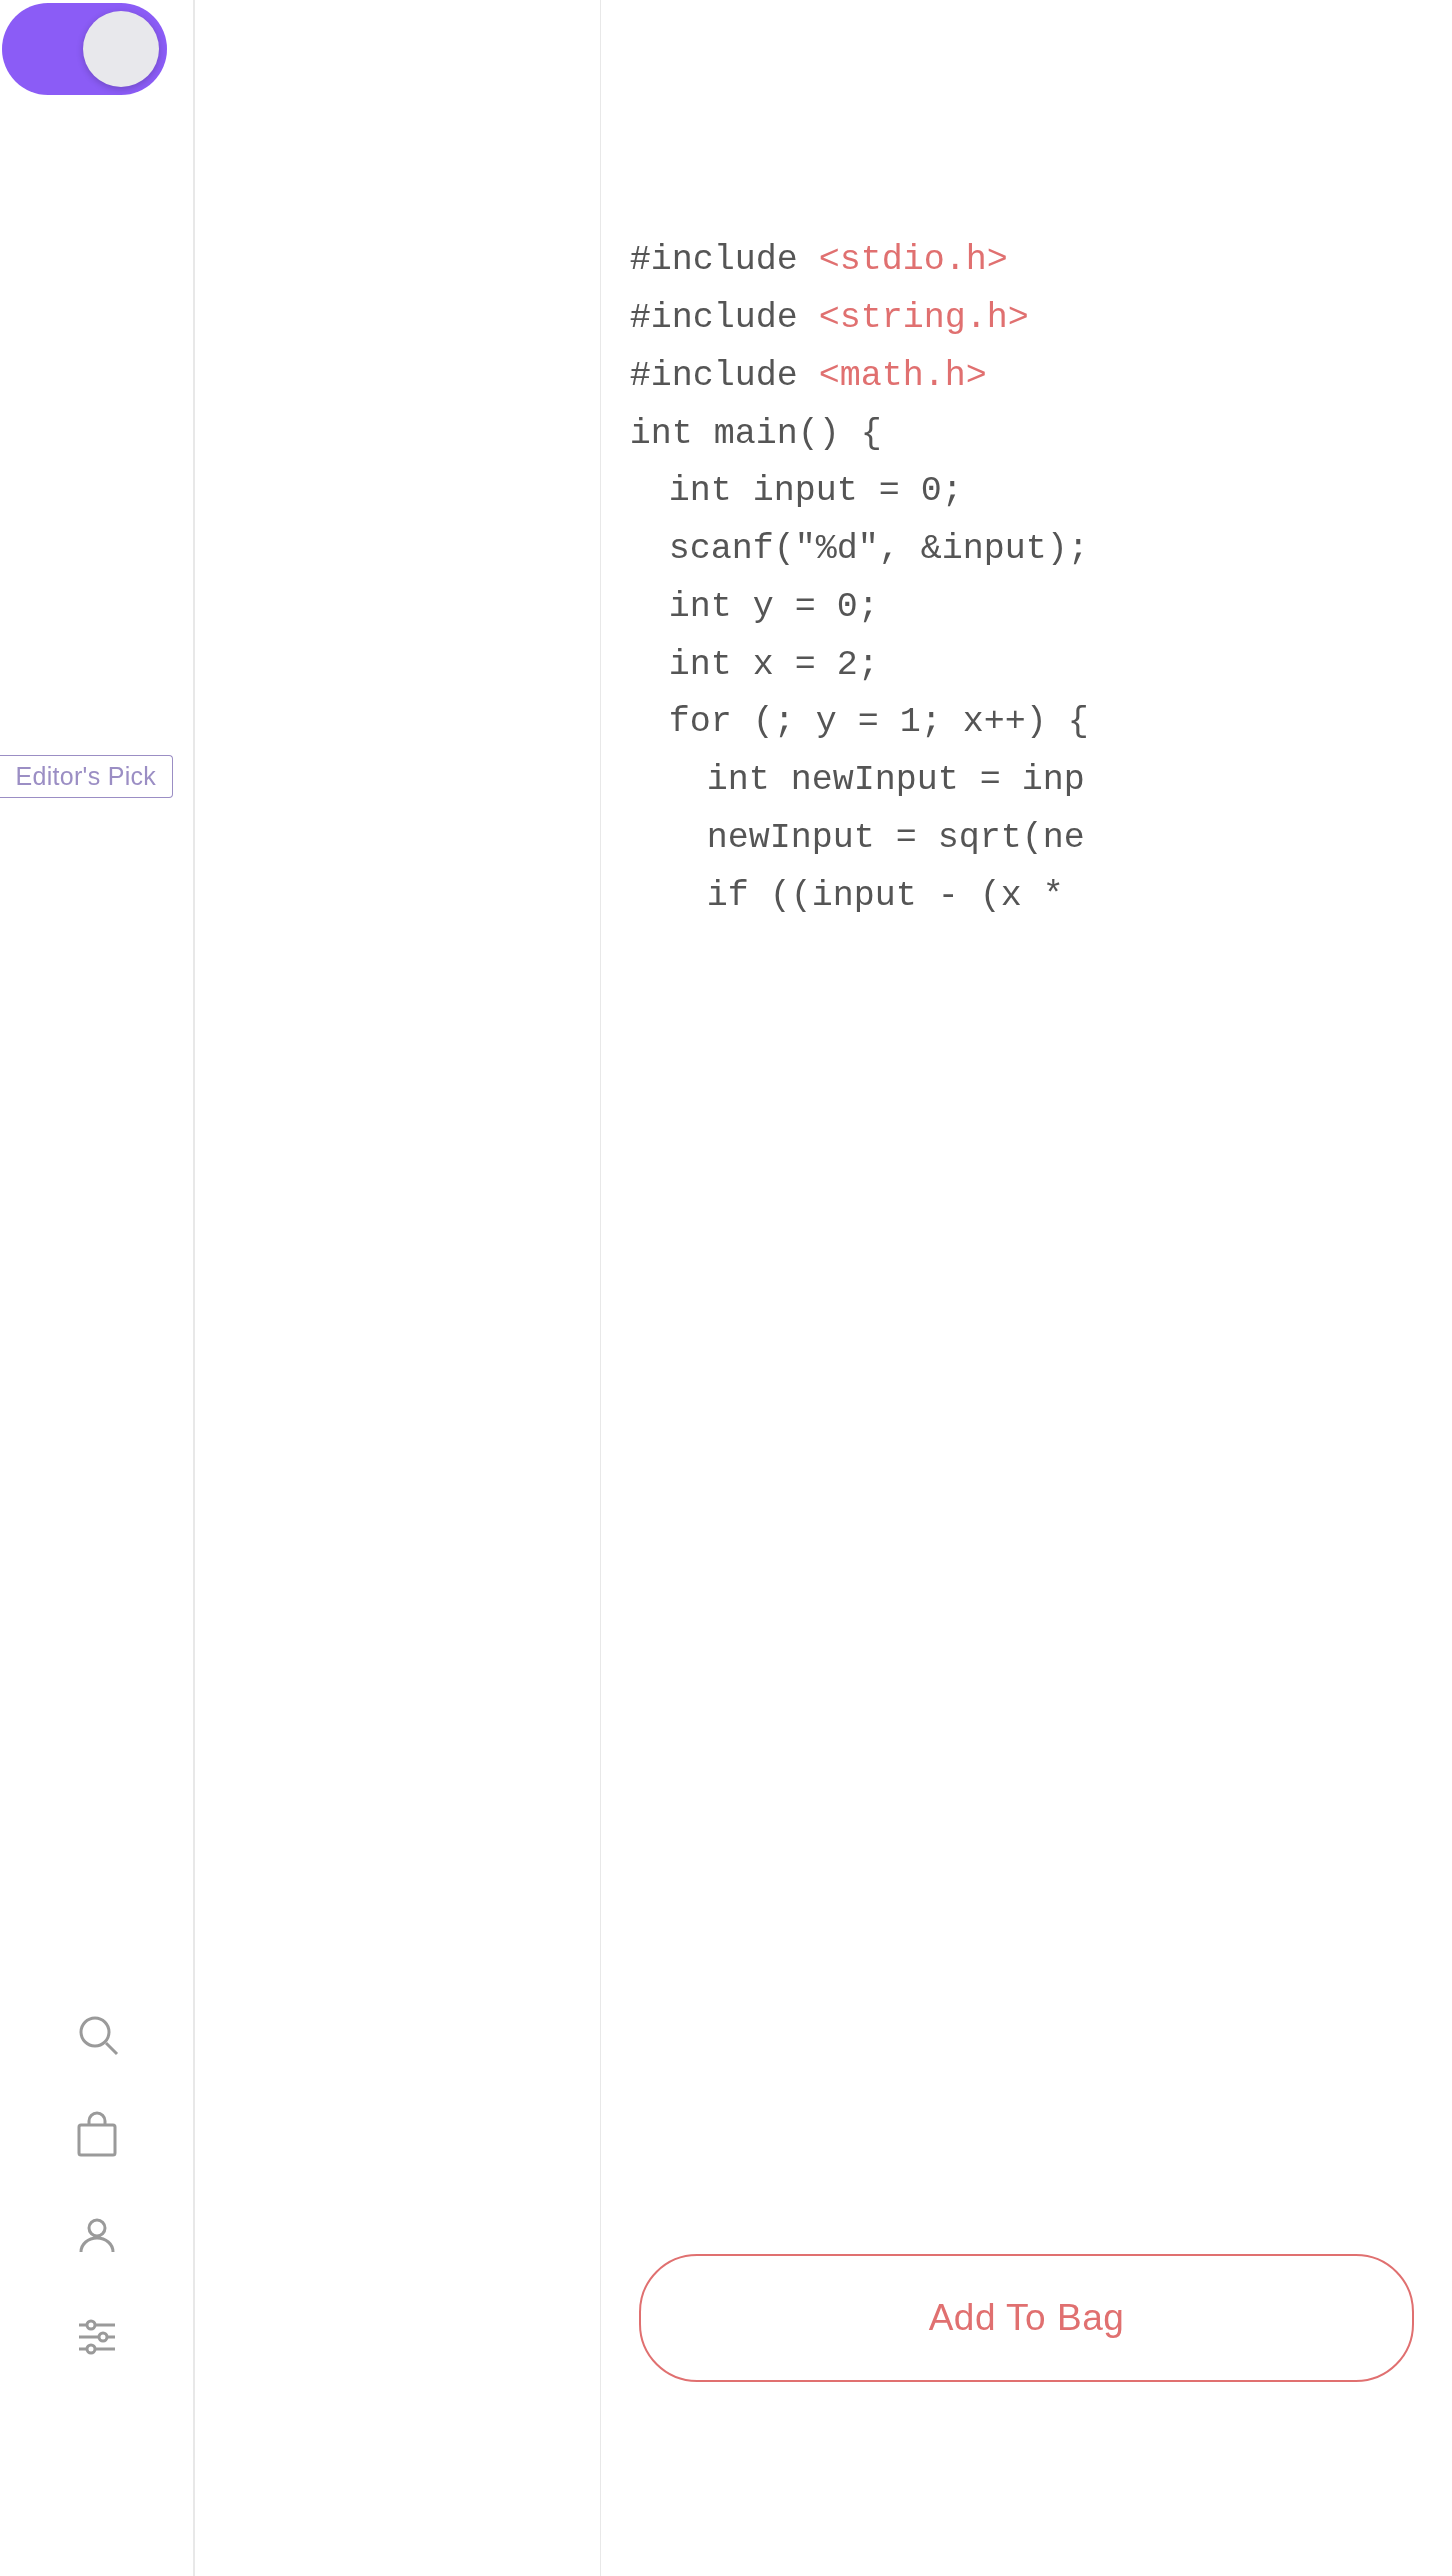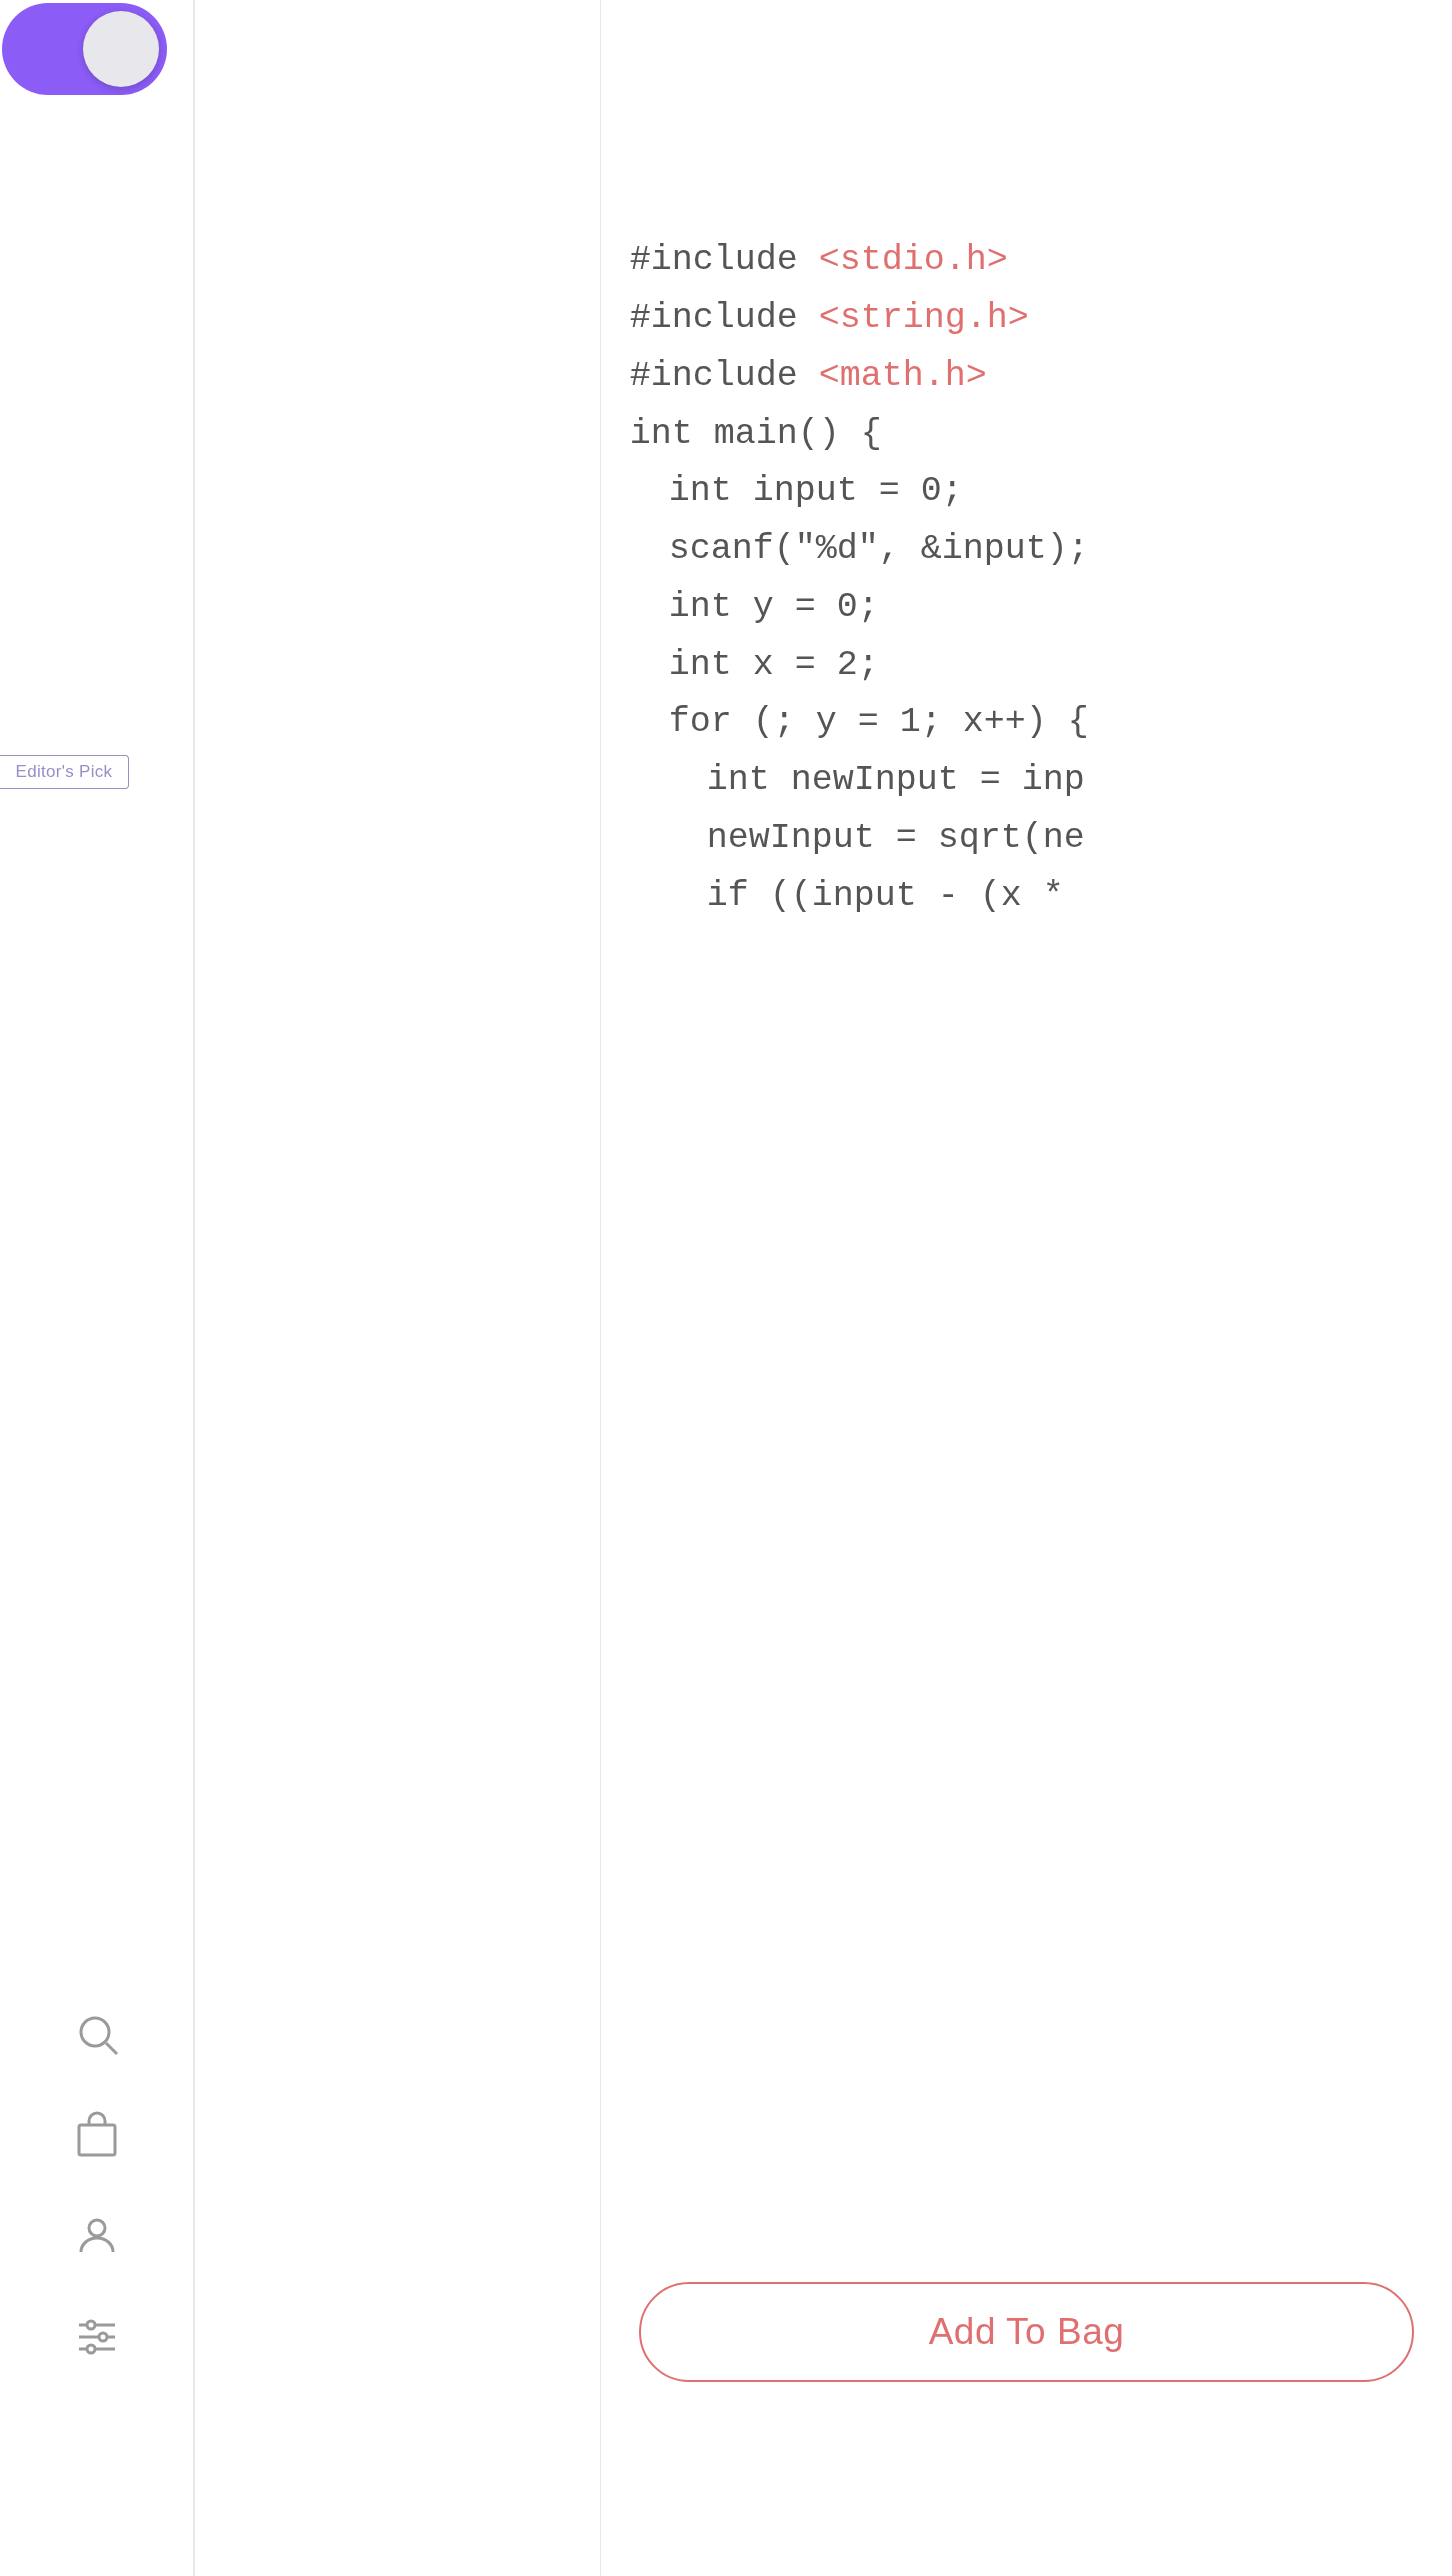--- a/index.html
+++ b/index.html
@@ -71,21 +71,21 @@
       top: 755px;
       background: #ffffff;
       border: 1.5px solid #9b8ec4;
       border-left: none;
       padding: 5.8px 15.5px;
       border-radius: 0 3.9px 3.9px 0;
     }
 
     .editors-pick-badge span {
       color: #9b8ec4;
-      font-size: 17px;
+      font-size: 25px;
       font-weight: 400;
       letter-spacing: 0.3px;
     }
 
     
     .nav-icons {
       position: absolute;
       bottom: 213px;
       left: 0;
       width: 194px;
@@ -178,21 +178,21 @@
       justify-content: center;
       align-items: center;
     }
 
     .btn-add-bag {
       border: 2.4px solid #e07070;
       background: transparent;
       color: #e07070;
       font-size: 37px;
       font-weight: 400;
-      padding: 27px 116px;
+      padding: 41px 116px;
       border-radius: 58px;
       cursor: pointer;
       letter-spacing: 0.5px;
       width: 775px;
     }
 
     
     .middle-panel {
       position: absolute;
       left: 195px;

